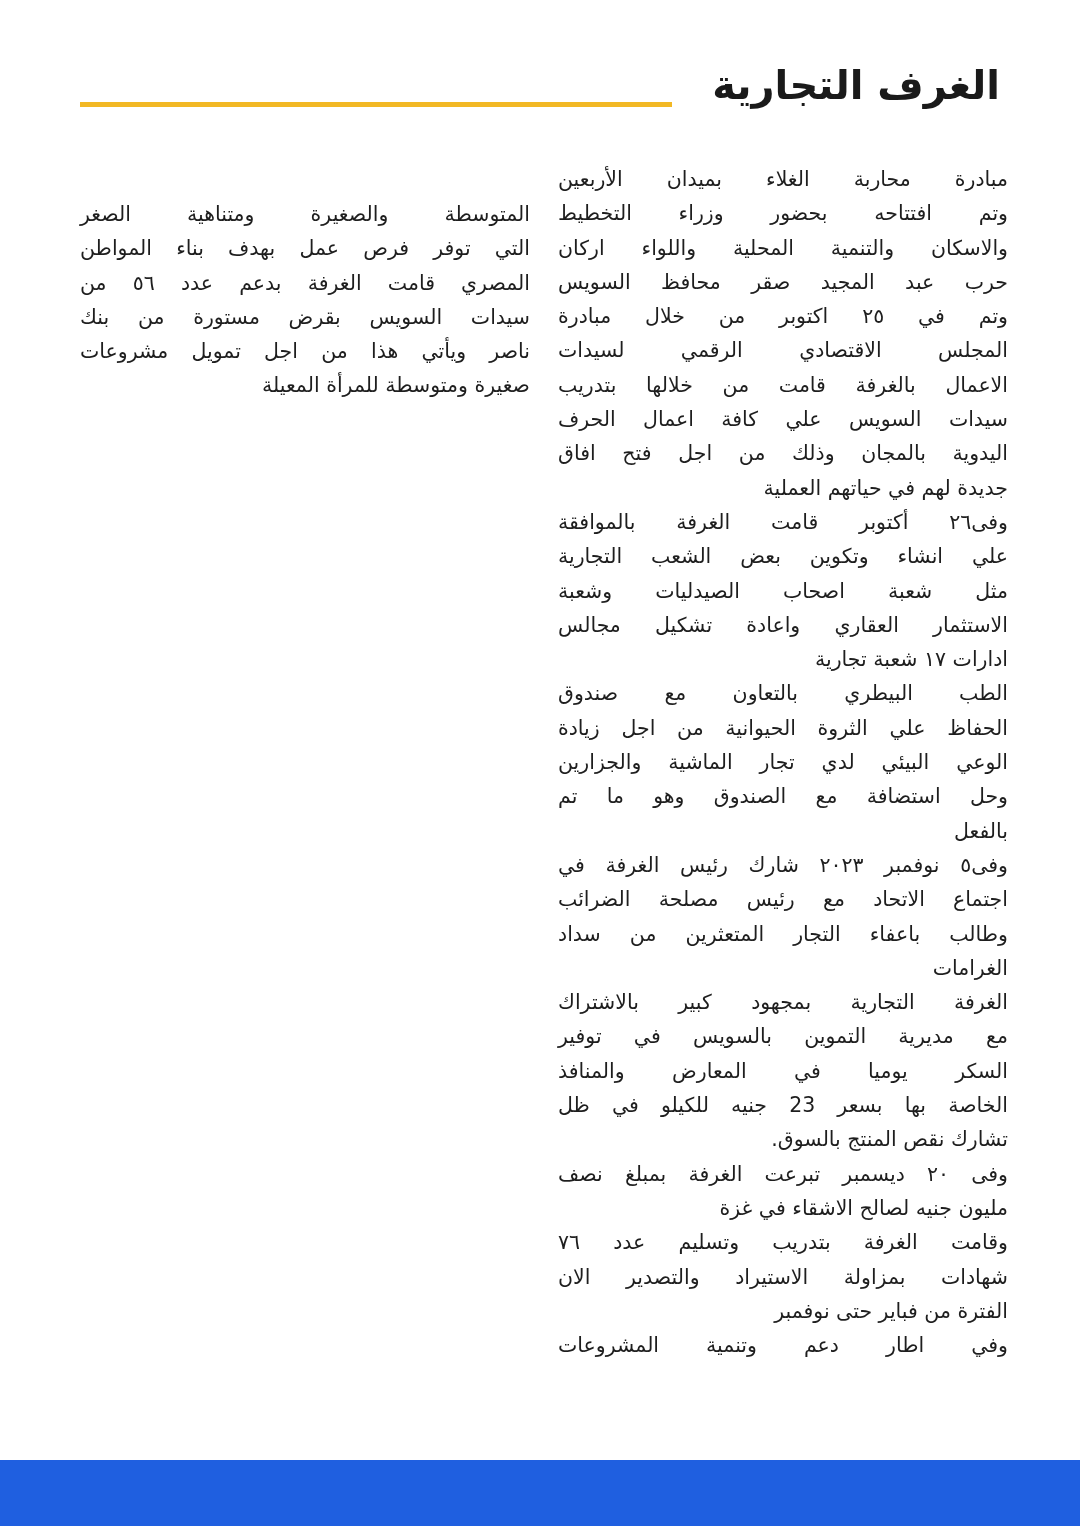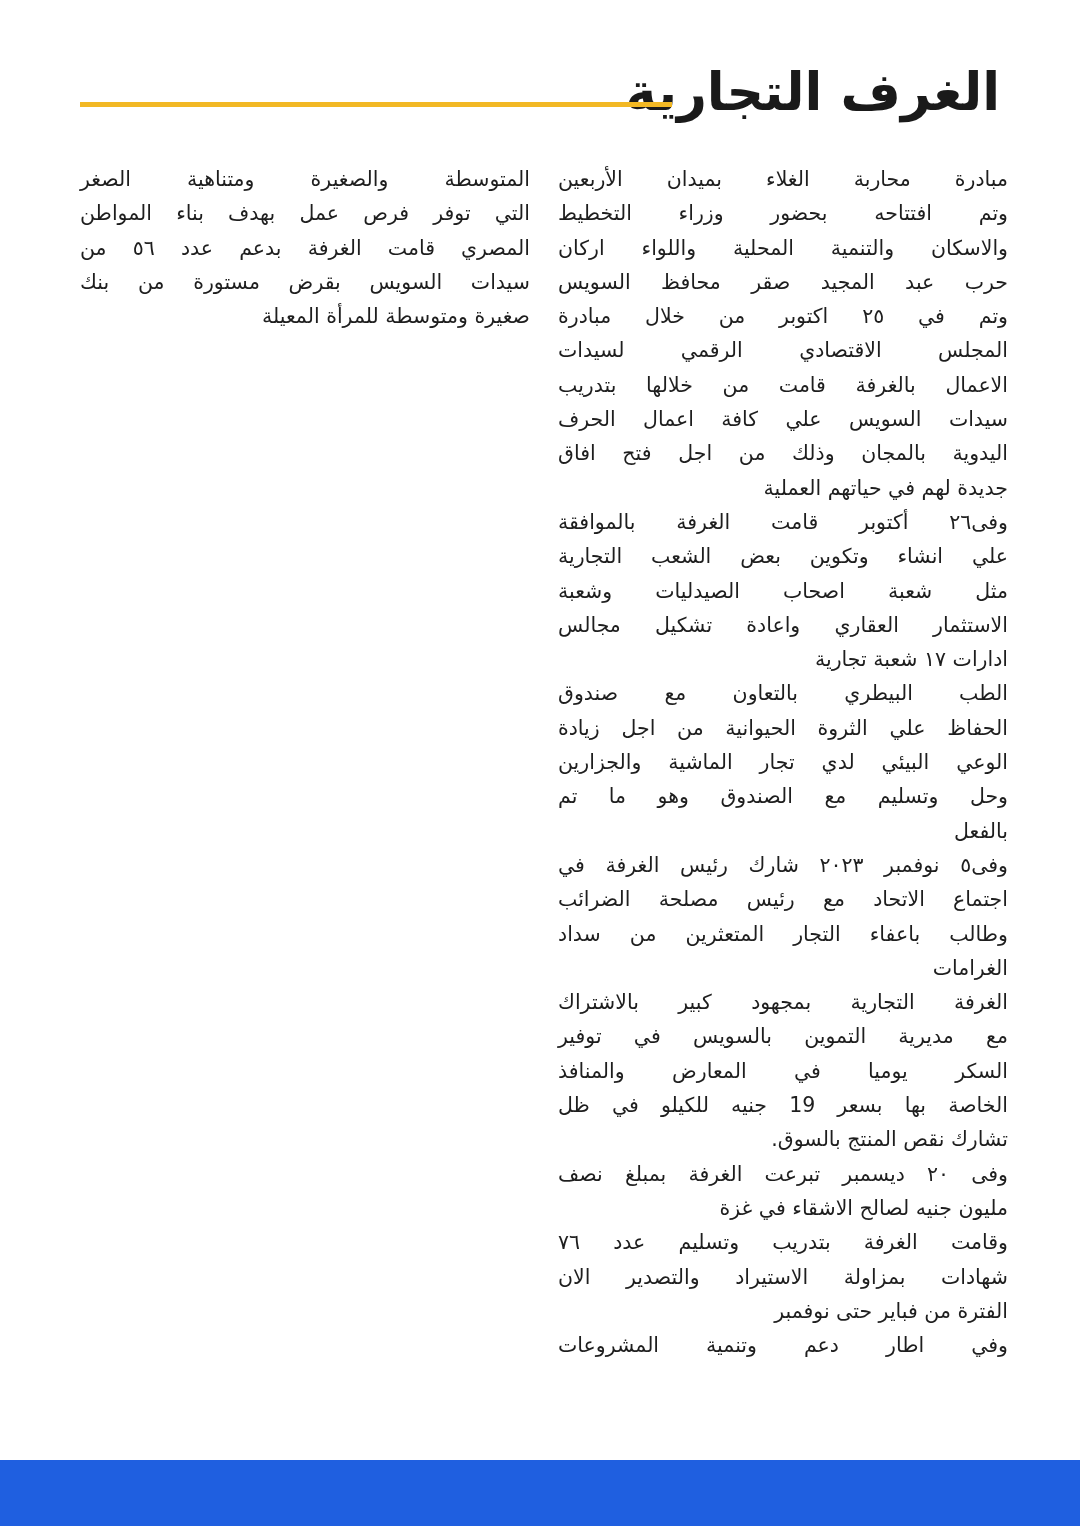--- a/index.html
+++ b/index.html
@@ -11,21 +11,21 @@
     }
     body {
       position: relative;
       font-family: "DejaVu Sans", sans-serif;
       color: #1e1e1e;
     }
     .page-title {
       position: absolute;
       right: 80px;
       top: 62px;
-      font-size: 52px;
+      font-size: 40px;
       font-weight: bold;
       color: #1a1a1a;
       direction: rtl;
       white-space: nowrap;
       letter-spacing: 1px;
     }
     .title-rule {
       position: absolute;
       left: 80px;
       top: 102px;
@@ -53,20 +53,21 @@
       text-align-last: right;
     }
     .col-right {
       left: 530px;
       width: 450px;
       margin-left: 28px;
     }
     .col-left {
       left: 80px;
       width: 450px;
+      margin-top: 35px;
     }
     .footer-band {
       position: absolute;
       left: 0;
       top: 1460px;
       width: 1080px;
       height: 66px;
       background: #1f5fe0;
     }
   </style>
@@ -88,39 +89,40 @@
     <span class="line">اليدوية بالمجان وذلك من اجل فتح افاق</span>
     <span class="line short">جديدة لهم في حياتهم العملية</span>
     <span class="line">وفى٢٦ أكتوبر قامت الغرفة بالموافقة</span>
     <span class="line">علي انشاء وتكوين بعض الشعب التجارية</span>
     <span class="line">مثل شعبة اصحاب الصيدليات وشعبة</span>
     <span class="line">الاستثمار العقاري واعادة تشكيل مجالس</span>
     <span class="line short">ادارات ١٧ شعبة تجارية</span>
     <span class="line">الطب البيطري بالتعاون مع صندوق</span>
     <span class="line">الحفاظ علي الثروة الحيوانية من اجل زيادة</span>
     <span class="line">الوعي البيئي لدي تجار الماشية والجزارين</span>
-    <span class="line">وحل وتسليم مع الصندوق وهو ما تم</span>
+    <span class="line">وحل استضافة مع الصندوق وهو ما تم</span>
     <span class="line short">بالفعل</span>
     <span class="line">وفى٥ نوفمبر ٢٠٢٣ شارك رئيس الغرفة في</span>
     <span class="line">اجتماع الاتحاد مع رئيس مصلحة الضرائب</span>
     <span class="line">وطالب باعفاء التجار المتعثرين من سداد</span>
     <span class="line short">الغرامات</span>
     <span class="line">الغرفة التجارية بمجهود كبير بالاشتراك</span>
     <span class="line">مع مديرية التموين بالسويس في توفير</span>
     <span class="line">السكر يوميا في المعارض والمنافذ</span>
-    <span class="line">الخاصة بها بسعر 19 جنيه للكيلو في ظل</span>
+    <span class="line">الخاصة بها بسعر 23 جنيه للكيلو في ظل</span>
     <span class="line short">تشارك نقص المنتج بالسوق.</span>
     <span class="line">وفى ٢٠ ديسمبر تبرعت الغرفة بمبلغ نصف</span>
     <span class="line short">مليون جنيه لصالح الاشقاء في غزة</span>
     <span class="line">وقامت الغرفة بتدريب وتسليم عدد ٧٦</span>
     <span class="line">شهادات بمزاولة الاستيراد والتصدير الان</span>
     <span class="line short">الفترة من فباير حتى نوفمبر</span>
     <span class="line">وفي اطار دعم وتنمية المشروعات</span>
   </div>
 <div class="column col-left" id="col-left">
     <span class="line">المتوسطة والصغيرة ومتناهية الصغر</span>
     <span class="line">التي توفر فرص عمل بهدف بناء المواطن</span>
     <span class="line">المصري قامت الغرفة بدعم عدد ٥٦ من</span>
     <span class="line">سيدات السويس بقرض مستورة من بنك</span>
+    <span class="line">ناصر ويأتي هذا من اجل تمويل مشروعات</span>
     <span class="line short">صغيرة ومتوسطة للمرأة المعيلة</span>
   </div>
 
 <div class="footer-band"></div>
 
 </body></html>

